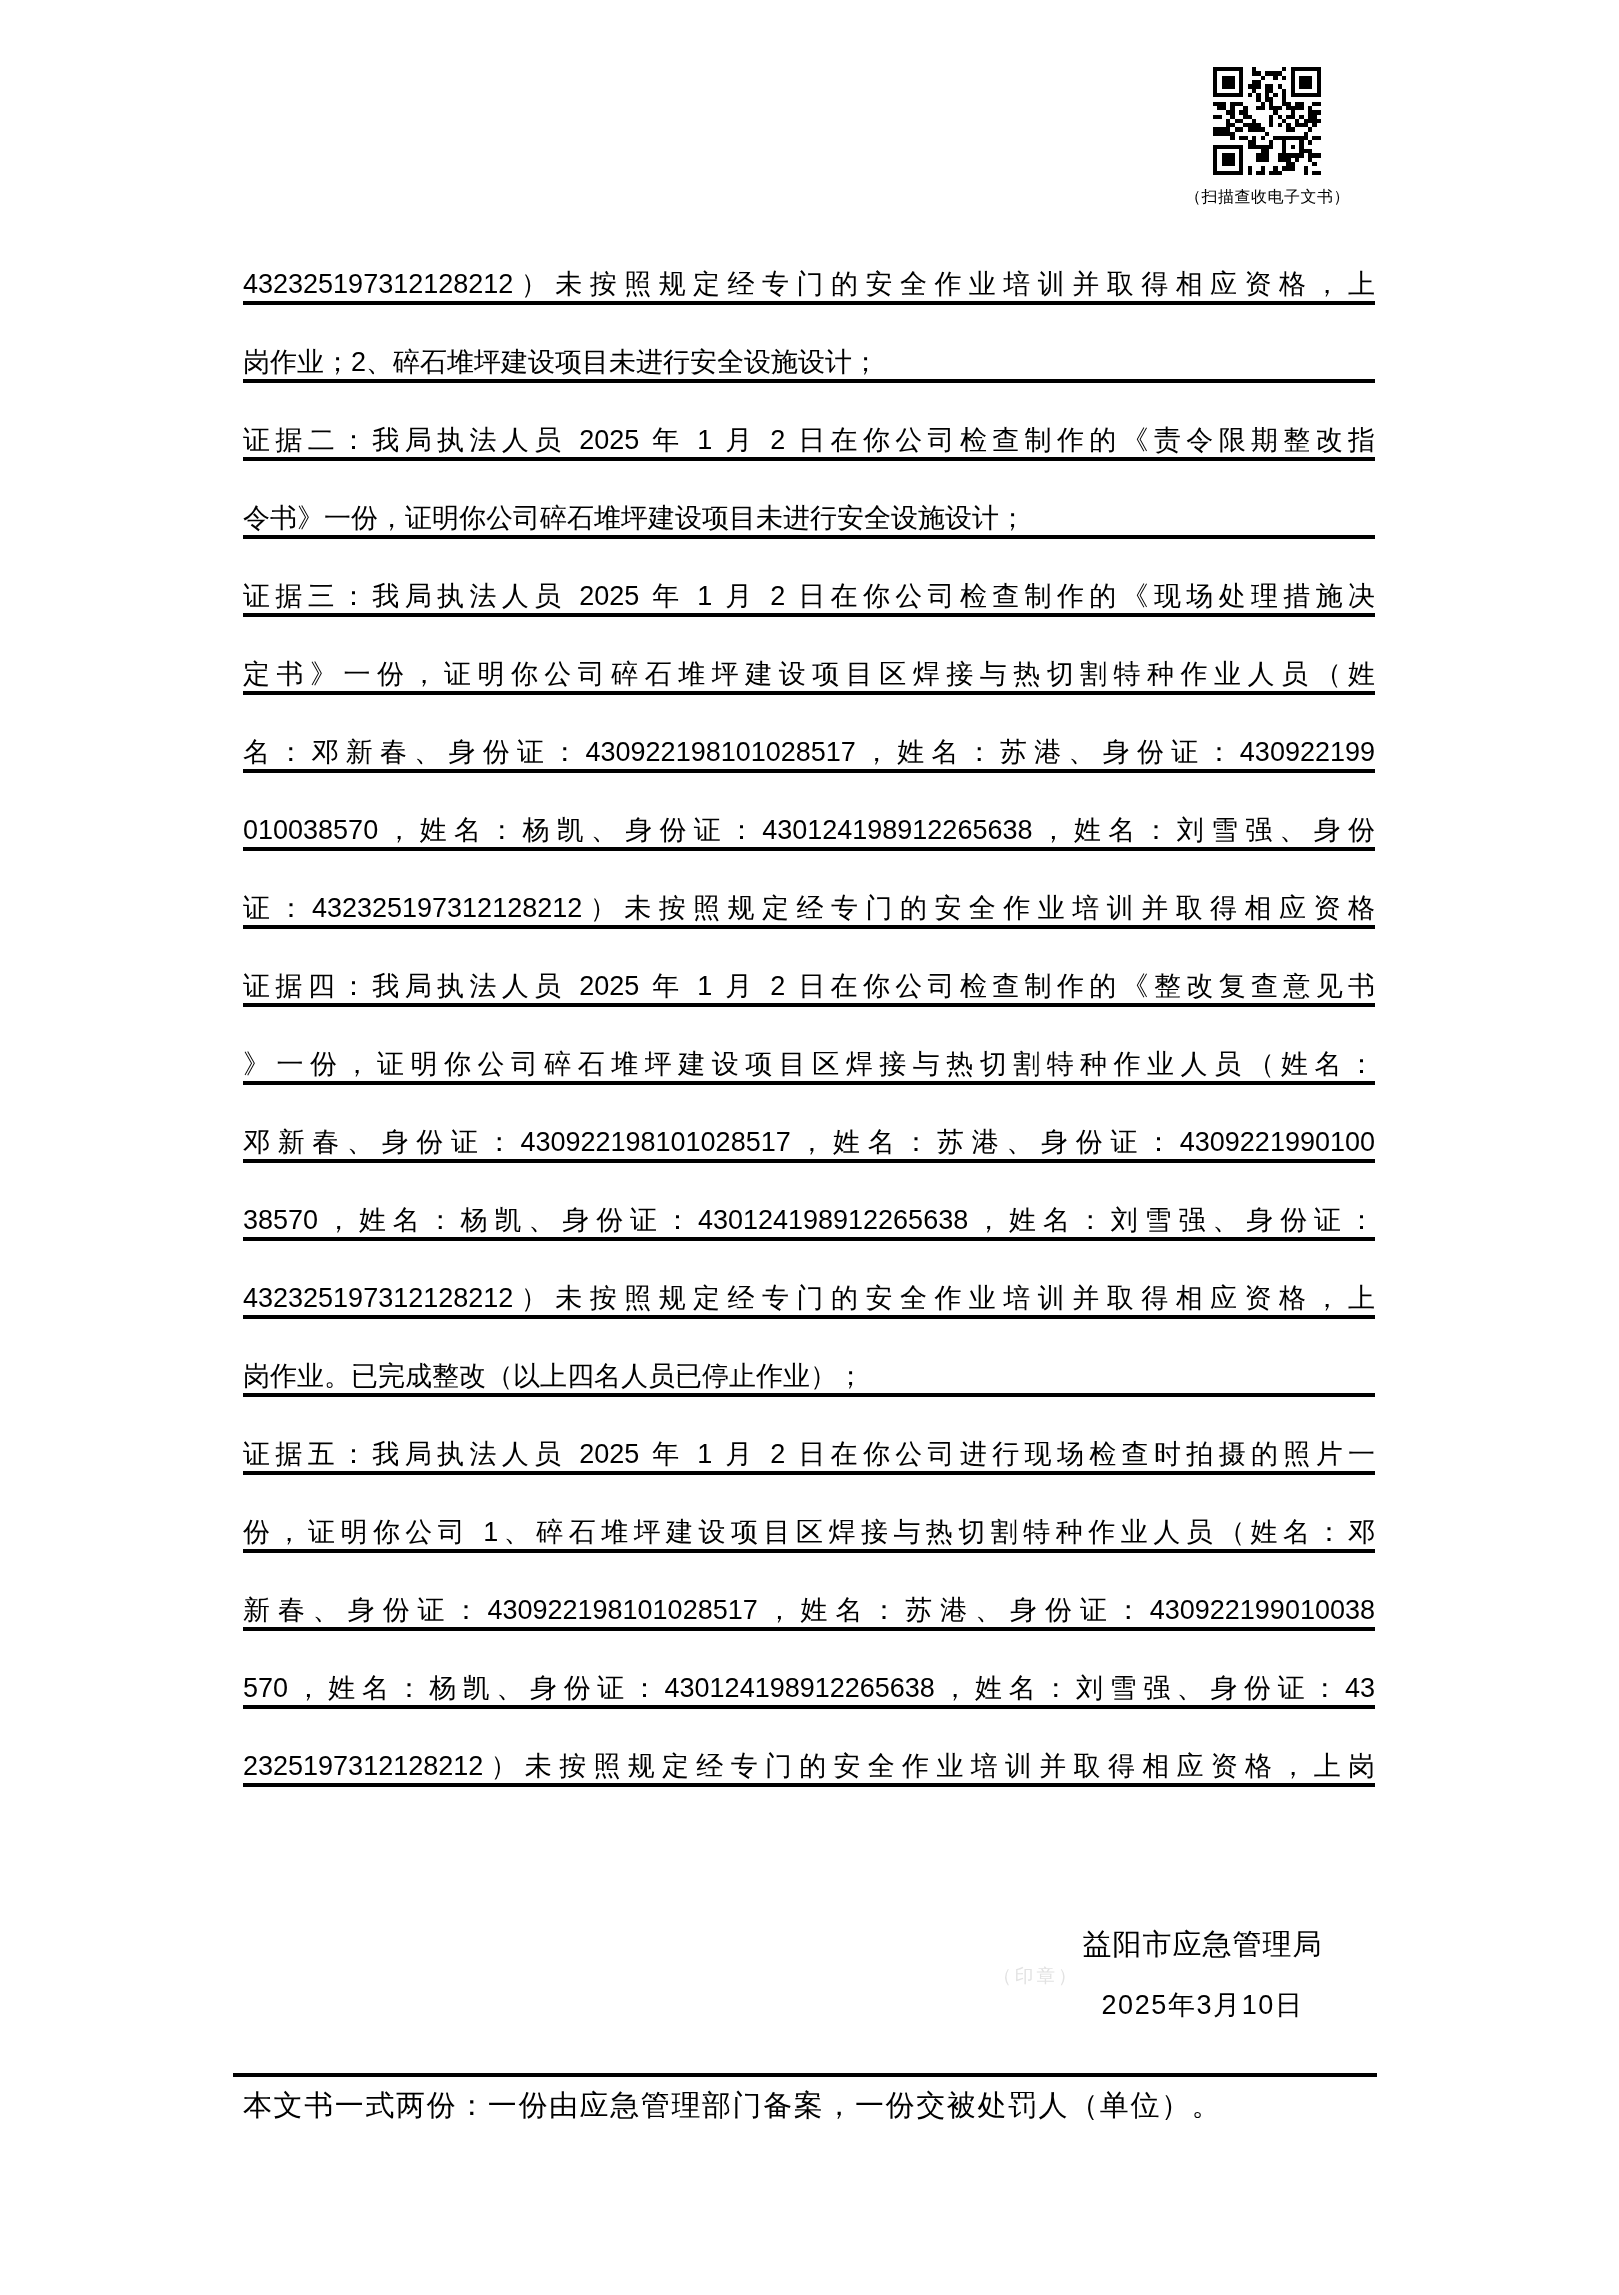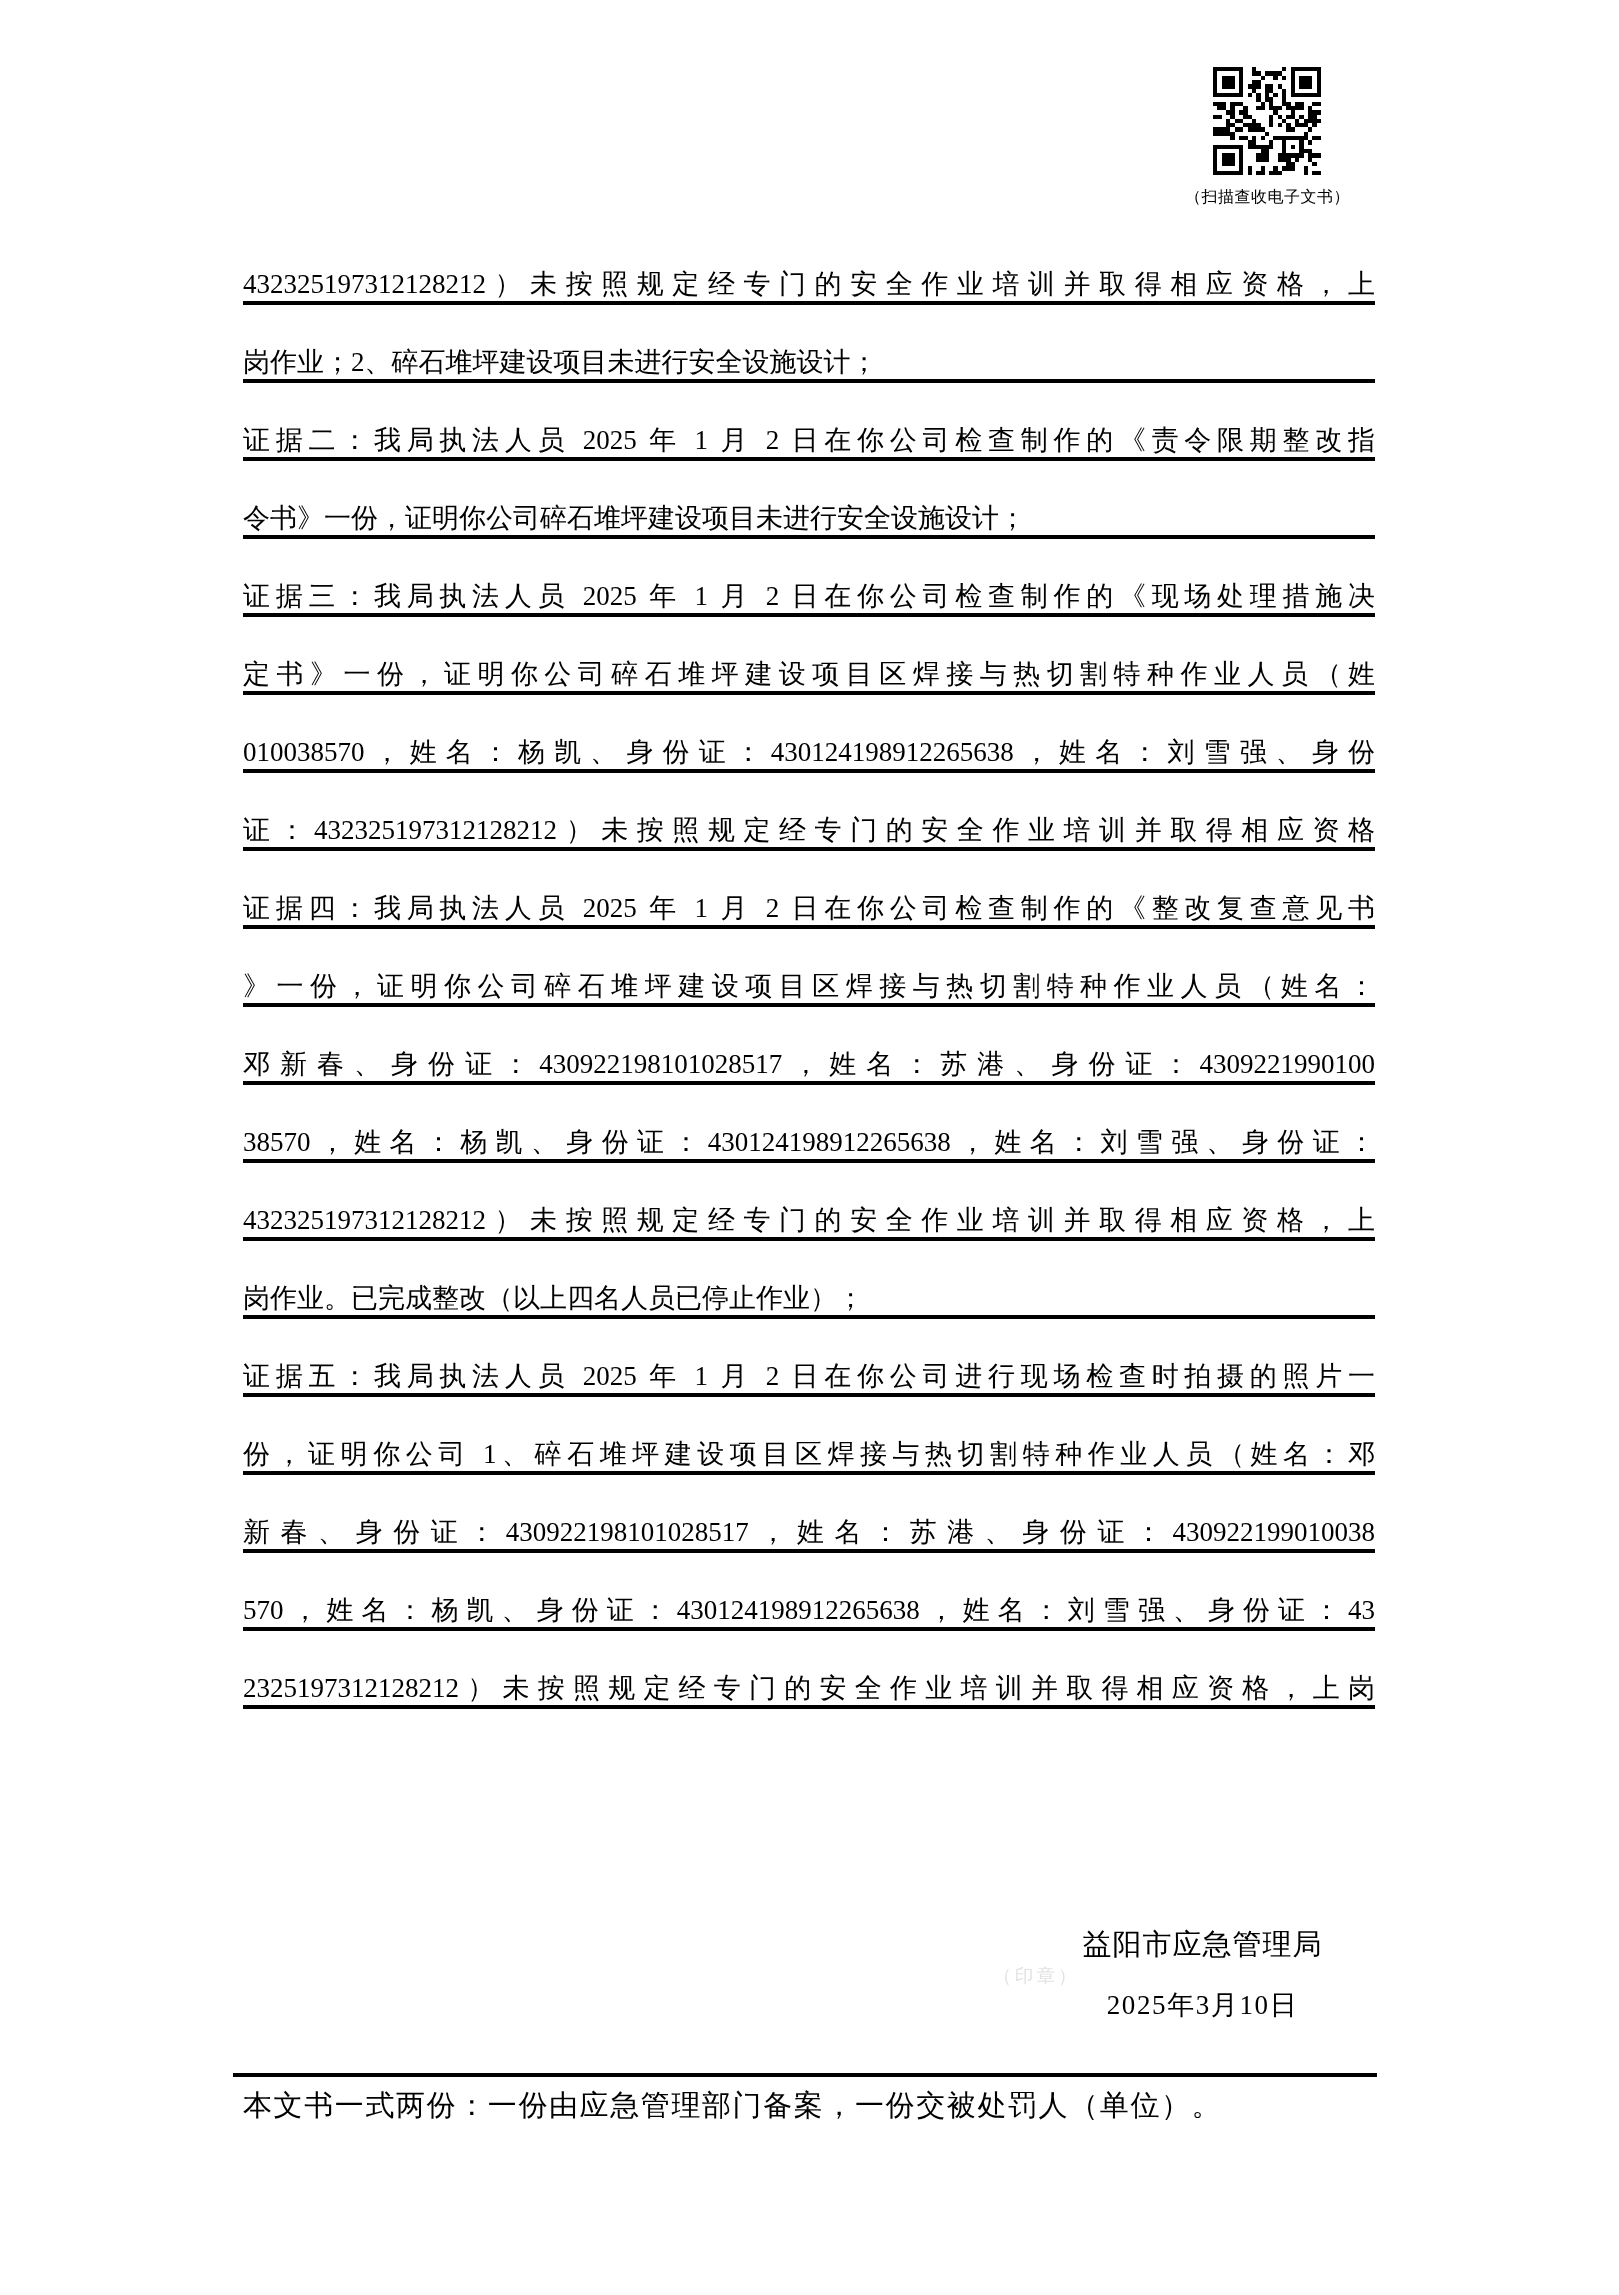--- a/index.html
+++ b/index.html
@@ -2,21 +2,21 @@
 <html style="font-size:8.3px"><head>
 <meta charset="utf-8">
 <style>
   html,body{margin:0;padding:0;background:#ffffff;}
   .page{
     position:relative;
     width:1620px;
     height:2295px;
     background:#ffffff;
     overflow:hidden;
-    font-family:Liberation Serif, serif;
+    font-family:Liberation Sans, sans-serif;
     color:#000;
   }
   
   .qr-wrap{
     position:absolute;left:1213px;top:67px;width:108px;height:108px;
   }
   .qr-wrap svg{display:block;width:108px;height:108px;}
   .qr-caption{
     position:absolute;left:1164px;top:187px;width:207px;
     text-align:center;font-size:16px;letter-spacing:0.5px;
@@ -274,20 +274,21 @@
   </div>
   <div class="qr-caption">（扫描查收电子文书）</div>
 
   <div class="body">
       <div class="line just">432325197312128212）未按照规定经专门的安全作业培训并取得相应资格，上</div>
       <div class="line">岗作业；2、碎石堆坪建设项目未进行安全设施设计；</div>
       <div class="line just">证据二：我局执法人员 2025 年 1 月 2 日在你公司检查制作的《责令限期整改指</div>
       <div class="line">令书》一份，证明你公司碎石堆坪建设项目未进行安全设施设计；</div>
       <div class="line just">证据三：我局执法人员 2025 年 1 月 2 日在你公司检查制作的《现场处理措施决</div>
       <div class="line just">定书》一份，证明你公司碎石堆坪建设项目区焊接与热切割特种作业人员（姓</div>
+      <div class="line just">名：邓新春、身份证：430922198101028517，姓名：苏港、身份证：430922199</div>
       <div class="line just">010038570，姓名：杨凯、身份证：430124198912265638，姓名：刘雪强、身份</div>
       <div class="line just">证：432325197312128212）未按照规定经专门的安全作业培训并取得相应资格</div>
       <div class="line just">证据四：我局执法人员 2025 年 1 月 2 日在你公司检查制作的《整改复查意见书</div>
       <div class="line just">》一份，证明你公司碎石堆坪建设项目区焊接与热切割特种作业人员（姓名：</div>
       <div class="line just">邓新春、身份证：430922198101028517，姓名：苏港、身份证：4309221990100</div>
       <div class="line just">38570，姓名：杨凯、身份证：430124198912265638，姓名：刘雪强、身份证：</div>
       <div class="line just">432325197312128212）未按照规定经专门的安全作业培训并取得相应资格，上</div>
       <div class="line">岗作业。已完成整改（以上四名人员已停止作业）；</div>
       <div class="line just">证据五：我局执法人员 2025 年 1 月 2 日在你公司进行现场检查时拍摄的照片一</div>
       <div class="line just">份，证明你公司 1、碎石堆坪建设项目区焊接与热切割特种作业人员（姓名：邓</div>

